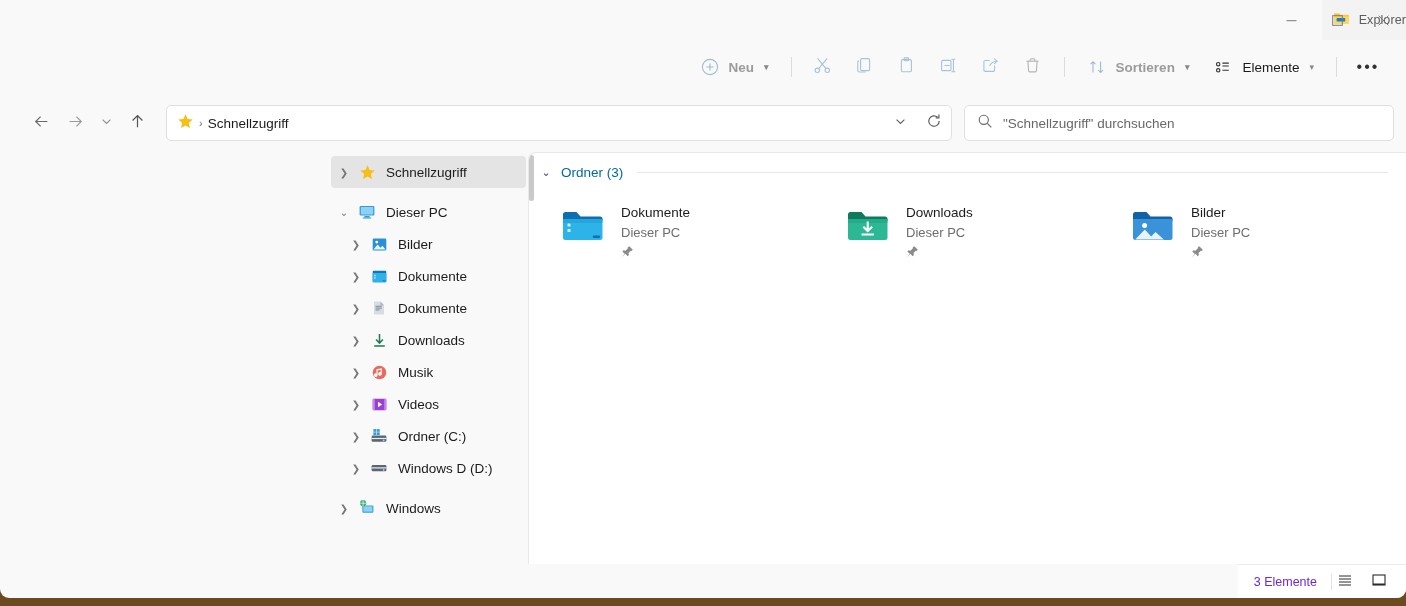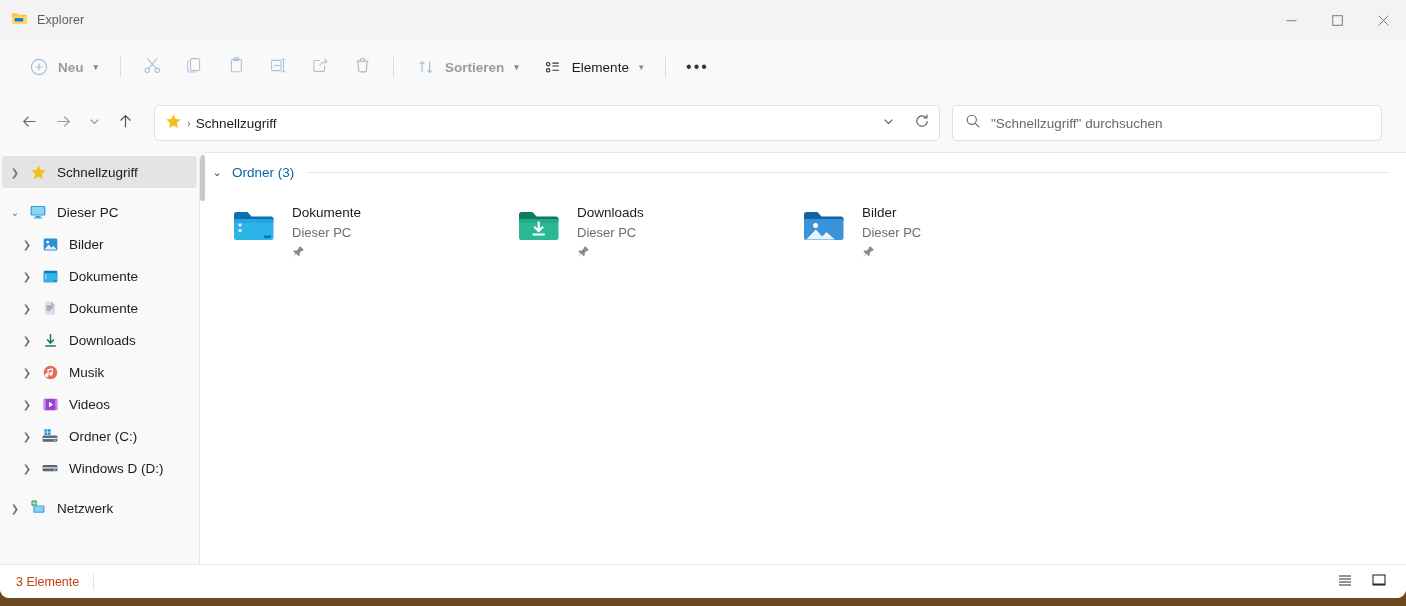--- a/index.html
+++ b/index.html
@@ -8,21 +8,21 @@
     font-family: "Liberation Sans", sans-serif;
     background: #6b4a1f;
     overflow: hidden;
   }
   .window {
     position: absolute; left: 0; top: 0;
     width: 1406px; height: 598px;
     background: #f9f9f9;
     border-radius: 0 0 9px 9px;
     overflow: hidden;
-    display: flex; flex-direction: column;
+    display: flex; flex-direction: column; align-items: flex-end;
   }
   
   .titlebar {
     height: 40px; flex: 0 0 40px;
     display: flex; align-items: center;
     background: #f3f3f3;
     position: relative;
   }
   .title-left { display: flex; align-items: center; gap: 9px; padding-left: 11px; }
   .title-text { font-size: 12.5px; color: #5d5d5d; letter-spacing: .1px; }
@@ -128,21 +128,21 @@
     background: #c9c9c9; border-radius: 3px;
   }
   
   .statusbar {
     height: 34px; flex: 0 0 34px;
     display: flex; align-items: center; justify-content: space-between;
     padding: 0 14px 0 16px;
     background: #ffffff; border-top: 1px solid #ebebeb;
   }
   .status-left { display: flex; align-items: center; gap: 14px; }
-  .status-text { font-size: 12.5px; color: #c2410c; }
+  .status-text { font-size: 12.5px; color: #6d28d9; }
   .status-divider { width: 1px; height: 16px; background: #e2e2e2; }
   .view-toggles { display: flex; align-items: center; gap: 8px; }
   .view-btn {
     width: 26px; height: 24px; display: flex; align-items: center; justify-content: center;
     border-radius: 4px;
   }
 </style>
 </head>
 <body>
 
@@ -489,21 +489,21 @@
       <div class="tree-item lvl1">
         <span class="twisty">❯</span>
         <span class="tree-icon">
           <svg width="18" height="18" viewBox="0 0 18 18">
             <rect x="4.4" y="6.4" width="11" height="7.3" rx="1" fill="#2f9ddb"></rect>
             <rect x="5.4" y="7.3" width="9" height="5.4" fill="#8ed2f3"></rect>
             <circle cx="5.1" cy="4.2" r="3.1" fill="#3fae7a"></circle>
             <path d="M2 4.2h6.2M5.1 1.1v6.2" stroke="#dff4ea" stroke-width=".8"></path>
           </svg>
         </span>
-        <span>Netzwerk</span>
+        <span>Windows</span>
       </div>
     </div>
 
     <div class="content">
       <div class="vscroll"></div>
 
       <div class="group-header">
         <span class="group-twisty">⌄</span>
         <span class="group-label">Ordner (3)</span>
         <span class="group-rule"></span>

